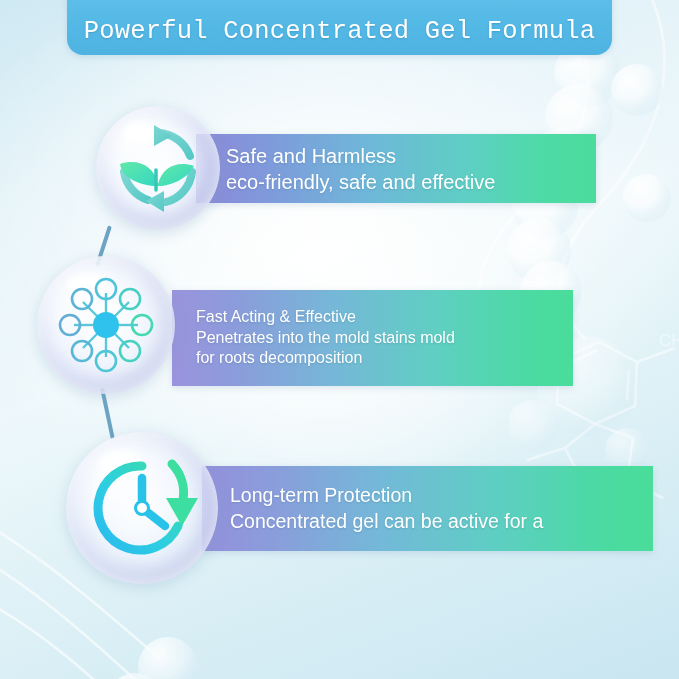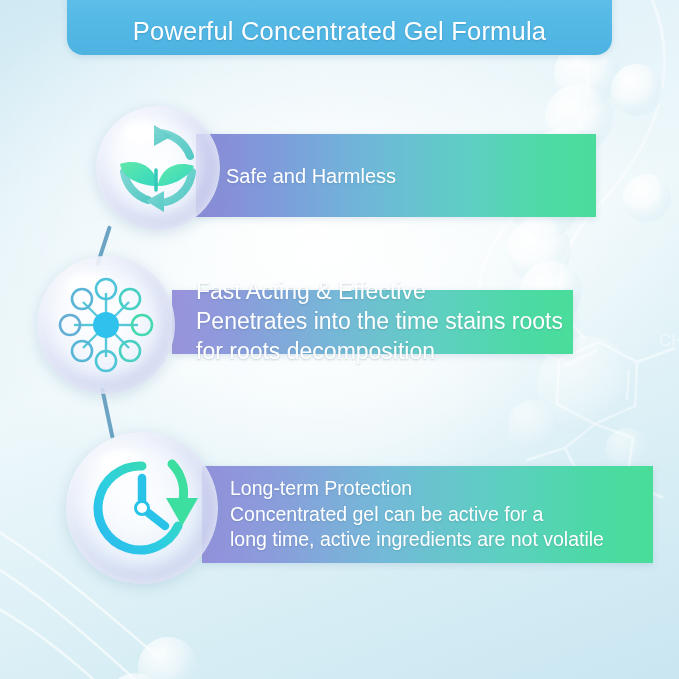--- a/index.html
+++ b/index.html
@@ -33,20 +33,21 @@
     border-radius:0 0 16px 16px;
     background:linear-gradient(180deg,#63c2ea 0%,#55b9e6 55%,#4fb3e2 100%);
     box-shadow:0 2px 6px rgba(90,150,180,.22);
     display:flex;align-items:flex-end;justify-content:center;
     padding-bottom:9px;box-sizing:border-box;
   }
   #header-title{
     color:#ffffff;font-size:25.5px;letter-spacing:.2px;
     text-shadow:0 1px 2px rgba(40,110,150,.35);
     white-space:nowrap;
+    font-family:Liberation Mono, monospace;
   }
   .bubble{
     position:absolute;border-radius:50%;
     background:
       radial-gradient(circle at 32% 26%, rgba(255,255,255,.95) 0%, rgba(255,255,255,.45) 28%, rgba(255,255,255,.08) 50%, rgba(255,255,255,0) 62%),
       radial-gradient(circle at 50% 50%, rgba(255,255,255,.86) 0%, rgba(236,241,252,.80) 48%, rgba(206,214,243,.72) 76%, rgba(176,170,222,.78) 92%, rgba(150,190,215,.6) 100%);
     box-shadow:
       inset 0 0 18px rgba(255,255,255,.9),
       inset -6px -8px 22px rgba(150,160,210,.45),
       0 3px 14px rgba(120,160,190,.28);
@@ -66,39 +67,39 @@
     text-shadow:0 1px 2px rgba(60,110,130,.28);
     box-shadow:0 2px 7px rgba(110,150,180,.22);
   }
   .text-bar .line{
     white-space:nowrap;line-height:1.30;
   }
 
   
   #bubble-1{left:96px;top:106px;width:124px;height:124px;}
   #bar-1{
-    left:196px;top:134px;width:400px;height:83px;
+    left:196px;top:134px;width:400px;height:69px;
     padding:0 0 0 30px;
     background:linear-gradient(90deg,#8d88d8 0%,#7f9adb 18%,#6fb6d9 42%,#5ecfc4 68%,#4ddba4 88%,#4bdc9c 100%);
     font-size:20px;
   }
 
   
   #bubble-2{left:37px;top:256px;width:138px;height:138px;}
   #bar-2{
-    left:172px;top:290px;width:401px;height:64px;
+    left:172px;top:290px;width:401px;height:96px;
     padding:0 0 0 24px;
     background:linear-gradient(90deg,#9a93dd 0%,#8b9cdb 16%,#76b7d8 40%,#5fcfc2 66%,#4cdaa4 88%,#49dd9a 100%);
-    font-size:23px;
+    font-size:16px;
   }
 
   
   #bubble-3{left:66px;top:432px;width:152px;height:152px;}
   #bar-3{
-    left:202px;top:466px;width:451px;height:97px;
+    left:202px;top:466px;width:451px;height:85px;
     padding:0 0 0 28px;
     background:linear-gradient(90deg,#9490dc 0%,#8a9ddb 16%,#73b9d8 40%,#5dcfc2 66%,#4bdaa3 88%,#49dd99 100%);
     font-size:19.5px;
   }
 
   
   .connector{position:absolute;background:#4b8fb5;opacity:.8;border-radius:2px;}
   #connector-1-2{left:108px;top:226px;width:4px;height:42px;transform:rotate(18deg);transform-origin:top center;}
   #connector-2-3{left:100px;top:388px;width:4px;height:52px;transform:rotate(-12deg);transform-origin:top center;}
 </style>
@@ -183,20 +184,21 @@
 
   <div id="header-banner">
     <div id="header-title">Powerful Concentrated Gel Formula</div>
   </div>
 
   <div class="connector" id="connector-1-2"></div>
   <div class="connector" id="connector-2-3"></div>
 
   <div class="text-bar" id="bar-1">
     <div class="line">Safe and Harmless</div>
+    <div class="line">eco-friendly, safe and effective</div>
   </div>
   <div class="bubble" id="bubble-1">
     <svg class="bubble-icon" width="96" height="96" viewBox="0 0 96 96">
       <defs>
         <linearGradient id="recyc" x1="0" y1="0" x2="1" y2="1">
           <stop offset="0%" stop-color="#7fd7d2"></stop>
           <stop offset="100%" stop-color="#57c9c6"></stop>
         </linearGradient>
         <linearGradient id="leafg" x1="0" y1="0" x2="1" y2="1">
           <stop offset="0%" stop-color="#62e8a8"></stop>
@@ -209,21 +211,21 @@
       <polygon points="44,5 62,16 44,26" fill="url(#recyc)"></polygon>
       <polygon points="54,92 36,81 54,71" fill="url(#recyc)"></polygon>
       <path d="M48 66 C 30 66, 12 58, 10 44 C 28 38, 44 46, 48 64 Z" fill="url(#leafg)"></path>
       <path d="M48 66 C 62 66, 78 58, 84 46 C 66 40, 52 48, 48 64 Z" fill="url(#leafg)"></path>
       <path d="M46 70 L 46 50" stroke="#33c9b6" stroke-width="3.5" stroke-linecap="round" fill="none"></path>
     </svg>
   </div>
 
   <div class="text-bar" id="bar-2">
     <div class="line">Fast Acting &amp; Effective</div>
-    <div class="line">Penetrates into the time stains roots</div>
+    <div class="line">Penetrates into the mold stains mold</div>
     <div class="line">for roots decomposition</div>
   </div>
   <div class="bubble" id="bubble-2">
     <svg class="bubble-icon" width="104" height="104" viewBox="0 0 104 104">
       <g stroke="#4fc6d8" stroke-width="2.4" fill="none" opacity="0.95">
         <line x1="52" y1="52" x2="52" y2="20"></line>
         <line x1="52" y1="52" x2="52" y2="84"></line>
         <line x1="52" y1="52" x2="20" y2="52"></line>
         <line x1="52" y1="52" x2="84" y2="52"></line>
         <line x1="52" y1="52" x2="29" y2="29"></line>
@@ -241,21 +243,20 @@
         <circle cx="16" cy="52" r="10" stroke="#64aed5"></circle>
         <circle cx="28" cy="26" r="10" stroke="#5cb4d6"></circle>
       </g>
       <circle cx="52" cy="52" r="13" fill="#2ec2ec"></circle>
     </svg>
   </div>
 
   <div class="text-bar" id="bar-3">
     <div class="line">Long-term Protection</div>
     <div class="line">Concentrated gel can be active for a</div>
-    <div class="line">long time, active ingredients are not volatile</div>
   </div>
   <div class="bubble" id="bubble-3">
     <svg class="bubble-icon" width="112" height="112" viewBox="0 0 112 112">
       <defs>
         <linearGradient id="clockg" x1="0" y1="1" x2="1" y2="0">
           <stop offset="0%" stop-color="#29b9f0"></stop>
           <stop offset="45%" stop-color="#2ecfe0"></stop>
           <stop offset="100%" stop-color="#3ddfa0"></stop>
         </linearGradient>
       </defs>

